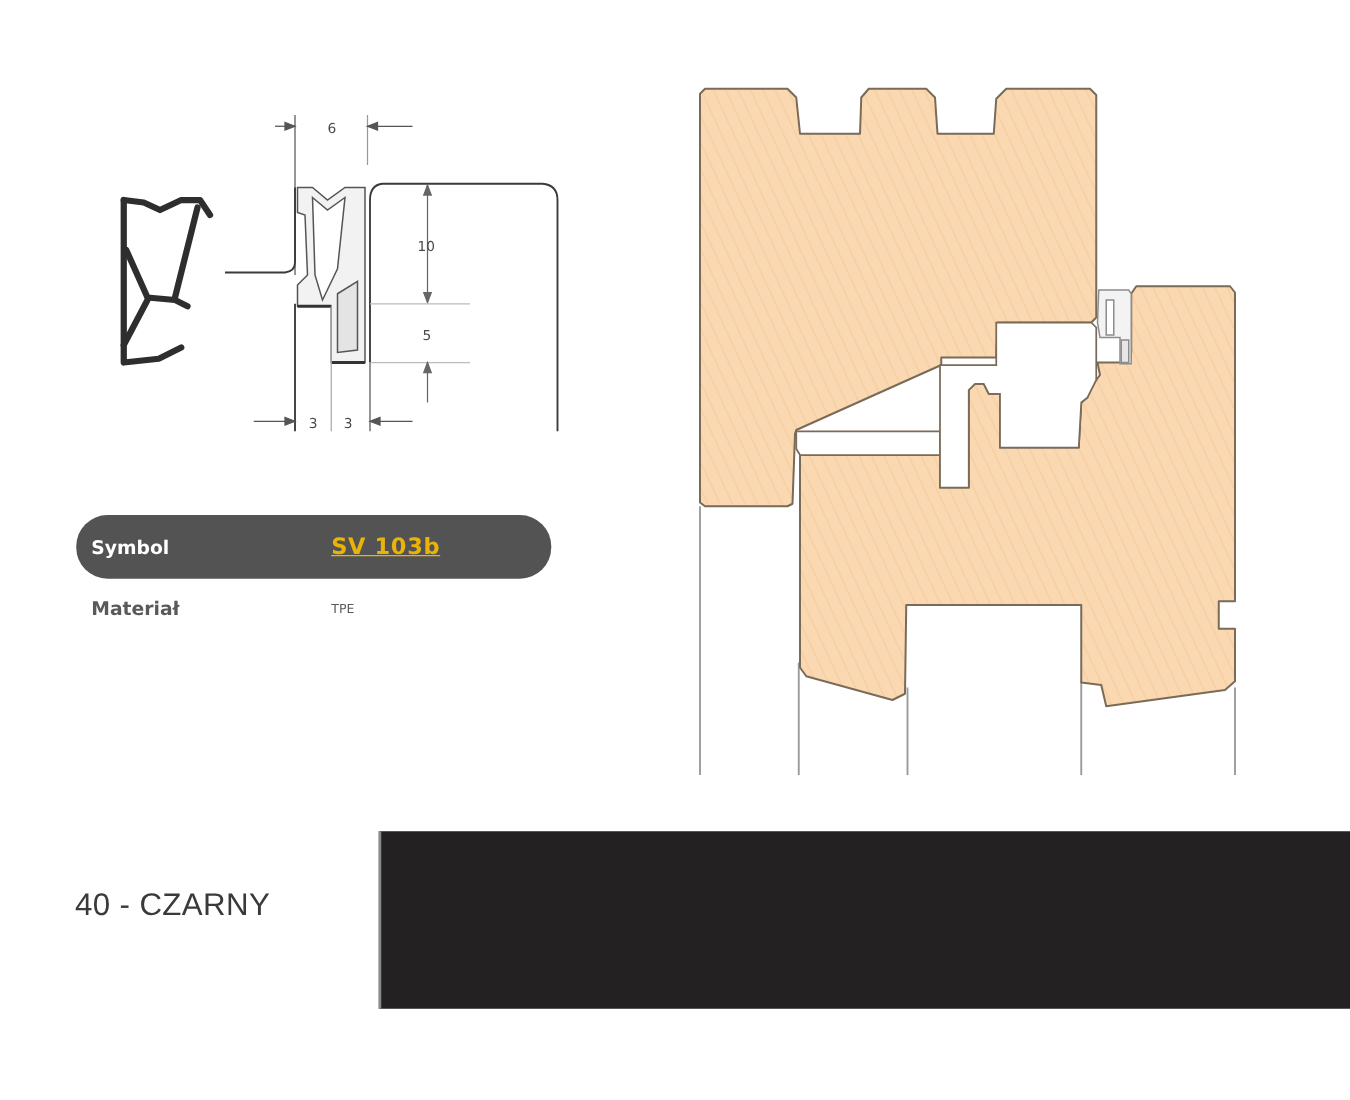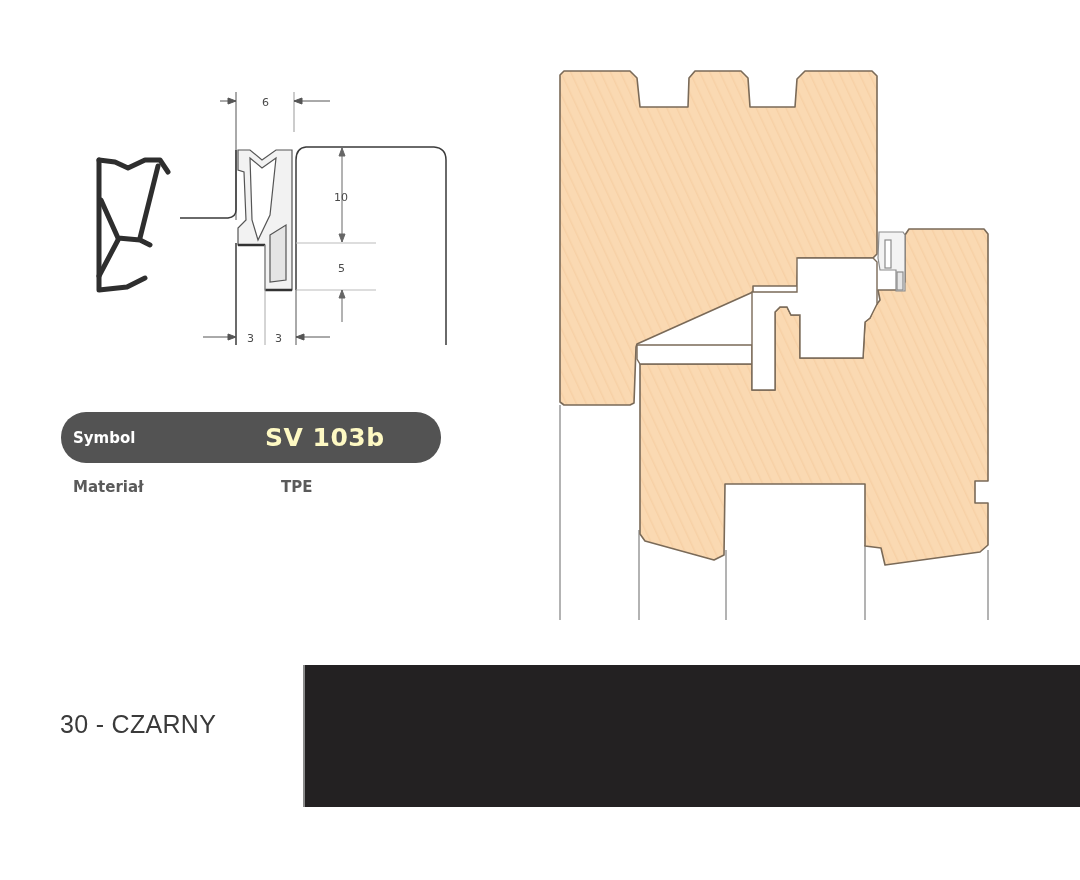--- a/index.html
+++ b/index.html
@@ -13,28 +13,28 @@
     .spec-table { position: absolute; left: 61px; top: 412px; width: 380px; }
     .spec-header {
       height: 51px; background: #535353; display: flex; align-items: center;
       padding-left: 12px;
       border-radius: 25px;
     }
     .spec-header .label {
       width: 192px; color: #ffffff; font-weight: bold; font-size: 15px;
     }
     .spec-header .value {
-      color: #fef9c3; font-weight: bold; font-size: 25px; letter-spacing: 0.5px;
+      color: #eab308; font-weight: bold; font-size: 18px; letter-spacing: 0.5px; text-decoration: underline;
     }
     .spec-row { display: flex; padding-left: 12px; margin-top: 12px; }
     .spec-row .label {
       width: 192px; font-weight: bold; font-size: 15px; color: #5a5a5a; line-height: 23px;
     }
     .spec-row .value {
-      font-weight: bold; font-size: 15px; color: #5a5a5a; line-height: 23px; margin-left: 16px;
+      font-weight: normal; font-size: 10px; color: #5a5a5a; line-height: 23px;
     }
     .spec-row.first { margin-top: 13px; }
 
     .section-drawing { position: absolute; left: 540px; top: 55px; width: 470px; height: 575px; }
     .section-drawing svg { width: 100%; height: 100%; display: block; }
 
     .color-label {
       position: absolute; left: 60px; top: 710px; font-size: 25px; color: #3a3a3a;
       font-family: "Liberation Sans", sans-serif; letter-spacing: 0.3px;
     }
@@ -148,14 +148,14 @@
     <path fill="#ffffff" stroke="#7a6a58" stroke-width="1.4" d="M797 258 L873 258 L877 262 L877 304 L870 318 L865 322 L863 358 L800 358 L800 315 L791 315 L787 307 L780 307 L775 312 L775 390 L752 390 L752 292 L797 292 Z"></path>
 
     <g stroke="#8c8c8c" stroke-width="1.2">
       <path d="M879 232 L903 232 L905 235 L905 291 L896 291 L896 270 L880 270 L878 258 Z" fill="#f3f3f3"></path>
       <rect x="885" y="240" width="6" height="28" fill="#ffffff"></rect>
       <rect x="897" y="272" width="6" height="18" fill="#e6e6e6"></rect>
     </g>
   </svg>
 </div>
 
-<div class="color-label">30 - CZARNY</div>
+<div class="color-label">40 - CZARNY</div>
 <div class="color-swatch"></div>
 
 </body></html>

